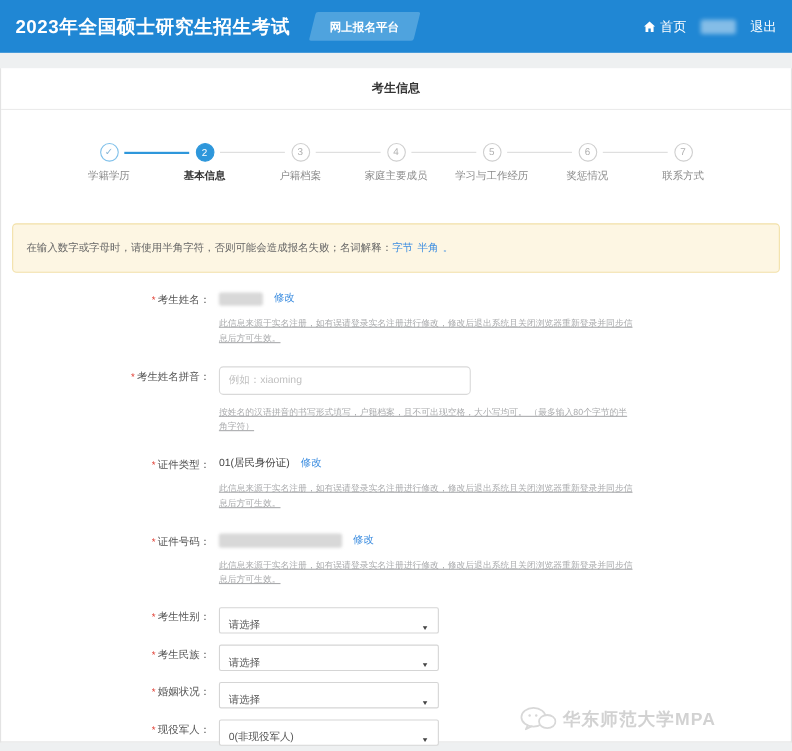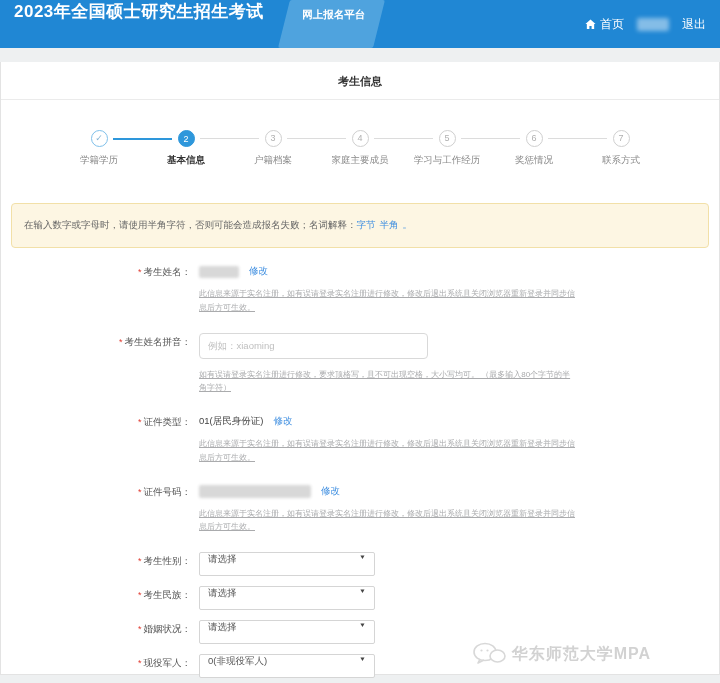--- a/index.html
+++ b/index.html
@@ -3,21 +3,21 @@
 <meta charset="utf-8">
 <style>
   * { margin:0; padding:0; box-sizing:border-box; }
   html,body { width:720px; height:683px; }
   body {
     font-family:"Liberation Sans","DejaVu Sans",sans-serif;
     background:#eef0f1; color:#555; overflow:hidden; position:relative;
   }
   
   .topbar {
-    height:48px; background:#2087d4; display:flex; 
+    height:48px; background:#2087d4; display:flex; align-items:center;
     padding:0 14px; color:#fff; position:relative;
   }
   .topbar-title { font-size:17px; font-weight:bold; letter-spacing:.5px; white-space:nowrap; }
   .topbar-badge {
     margin-left:20px; background:#4fa3de; transform:skewX(-14deg);
     padding:4px 16px; border-radius:2px;
   }
   .topbar-badge span { display:inline-block; transform:skewX(14deg); font-size:10.5px; font-weight:bold; }
   .topbar-right { margin-left:auto; display:flex; align-items:center; gap:13px; font-size:12px; }
   .topbar-home { display:flex; align-items:center; gap:4px; cursor:pointer; }
@@ -74,22 +74,22 @@
   .redact { background:#d8d8d8; border-radius:2px; filter:blur(1.6px); display:inline-block; }
   .redact.name-redact { width:40px; height:12px; }
   .redact.id-redact { width:112px; height:13px; }
   .text-input {
     width:229px; height:26px; border:1px solid #d9d9d9; border-radius:4px;
     font-size:9.5px; padding:0 8px; color:#555; outline:none;
     font-family:"Liberation Sans","DejaVu Sans",sans-serif;
   }
   .text-input::placeholder { color:#bfbfbf; }
   .select {
-    width:176px; height:24px; border:1px solid #d5d5d5; border-radius:2px;
-    background:#fff; display:flex; align-items:flex-start; padding:0 8px;
+    width:200px; height:24px; border:1px solid #d5d5d5; border-radius:2px;
+    background:#fff; display:flex; align-items:flex-end; padding:0 8px;
     font-size:9.5px; color:#555; cursor:pointer;
   }
   .select .arrow { margin-left:auto; font-size:7px; color:#444; transform:scaleY(.85); }
   
   .watermark {
     position:absolute; right:68px; bottom:8px; display:flex; align-items:center; gap:6px;
     color:#d2d2d2; font-size:16px; letter-spacing:1px;
     text-shadow:1px 1px 0 #fff; user-select:none;font-weight:bold;
   }
 </style>
@@ -162,21 +162,21 @@
           <a class="edit-link">修改</a>
         </div>
         <div class="help">此信息来源于实名注册，如有误请登录实名注册进行修改，修改后退出系统且关闭浏览器重新登录并同步信息后方可生效。</div>
       </div>
     </div>
 
     <div class="row">
       <div class="lbl"><span class="req">*</span><span>考生姓名拼音：</span></div>
       <div class="ctl">
         <input class="text-input" type="text" placeholder="例如：xiaoming" style="">
-        <div class="help">如有误请登录实名注册进行修改，要求顶格写，且不可出现空格，大小写均可。 （最多输入80个字节的半角字符）</div>
+        <div class="help">按姓名的汉语拼音的书写形式填写，户籍档案，且不可出现空格，大小写均可。 （最多输入80个字节的半角字符）</div>
       </div>
     </div>
 
     <div class="row">
       <div class="lbl"><span class="req">*</span><span>证件类型：</span></div>
       <div class="ctl">
         <div class="val-line">
           <span>01(居民身份证)</span>
           <a class="edit-link">修改</a>
         </div>

